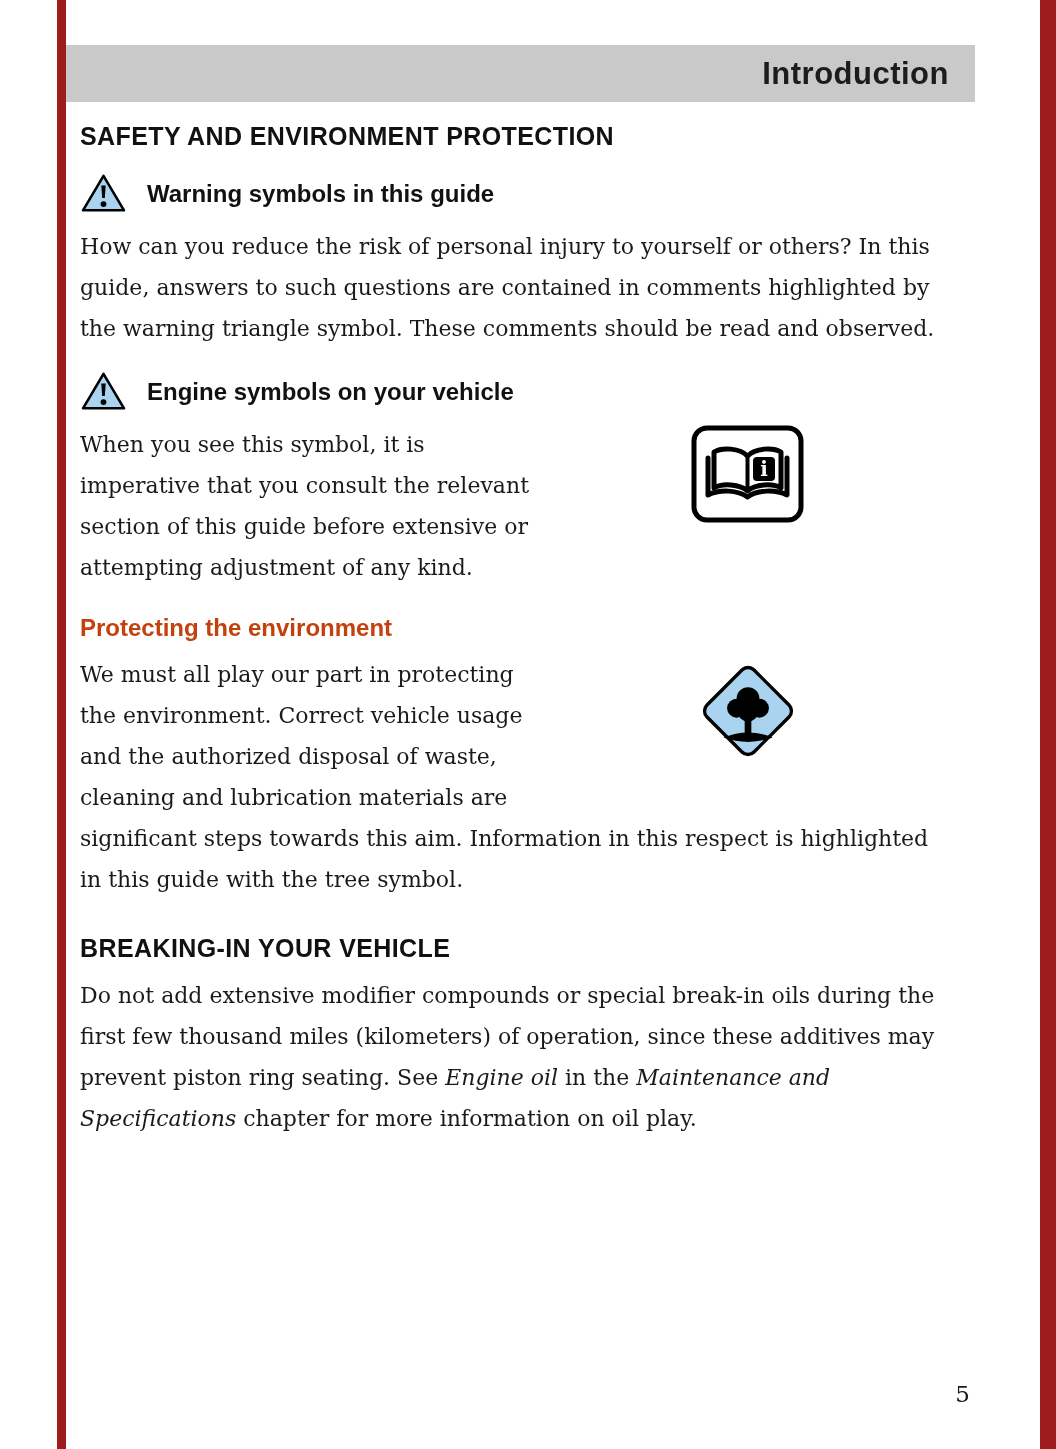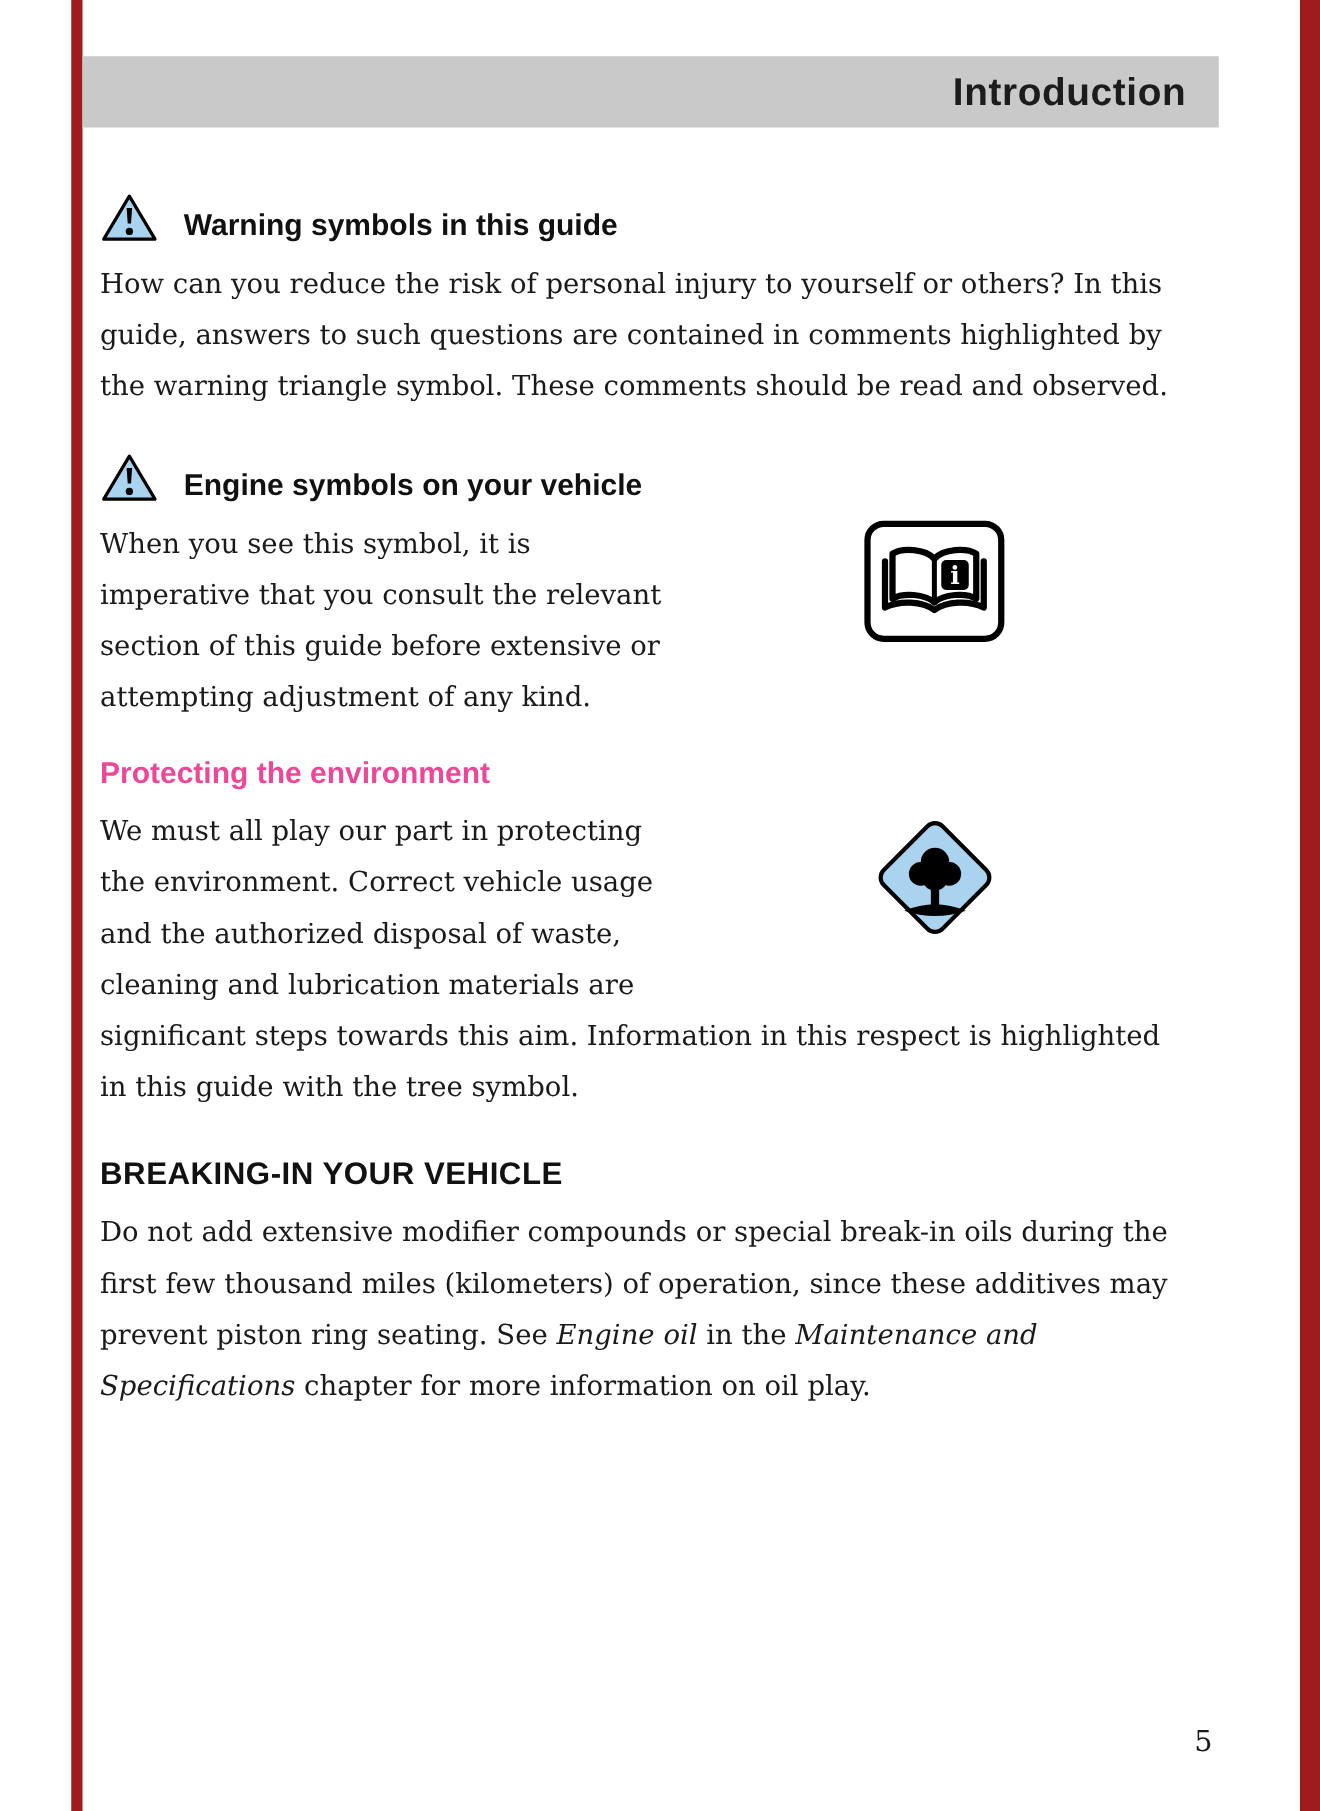--- a/index.html
+++ b/index.html
@@ -58,38 +58,38 @@
     margin: 0;
     font-family: "Liberation Sans", sans-serif;
     font-weight: 700;
     font-size: 25px;
     letter-spacing: 0.4px;
     color: #111;
   }
   .section-title.breaking { margin-top: 34px; }
 
   .icon-heading {
-    margin-top: 32px;
+    margin-top: 22px;
     display: flex;
-    align-items: flex-end;
+    align-items: center;
     gap: 20px;
   }
   .icon-heading h3 {
     margin: 0;
     font-family: "Liberation Sans", sans-serif;
     font-weight: 700;
     font-size: 24px;
     color: #111;
   }
   .sub-title {
     margin: 26px 0 0 0;
     font-family: "Liberation Sans", sans-serif;
     font-weight: 700;
     font-size: 24px;
-    color: #ec4899;
+    color: #c2410c;
   }
 
   .body {
     margin: 12px 0 0 0;
     font-size: 22px;
     line-height: 41px;
     color: #1a1a1a;
   }
 
   .float-para { margin-top: 12px; }
@@ -119,20 +119,21 @@
 
   <div class="stripe stripe-left"></div>
   <div class="stripe stripe-right"></div>
 
   <header class="header-bar">
     <h1 class="header-title">Introduction</h1>
   </header>
 
   <main class="content">
 
+    <h2 class="section-title">SAFETY AND ENVIRONMENT PROTECTION</h2>
 
     <div class="icon-heading">
       <span class="tri-icon">
         <svg viewBox="0 0 64 56" width="47" height="41" aria-hidden="true">
           <path d="M32 4 L60 51 L4 51 Z" fill="#a9d3ee" stroke="#000" stroke-width="3.5" stroke-linejoin="round"></path>
           <path d="M29 17 h6 l-1.2 17 h-3.6 z" fill="#000"></path>
           <circle cx="32" cy="42.5" r="4" fill="#000"></circle>
         </svg>
       </span>
       <h3>Warning symbols in this guide</h3>

